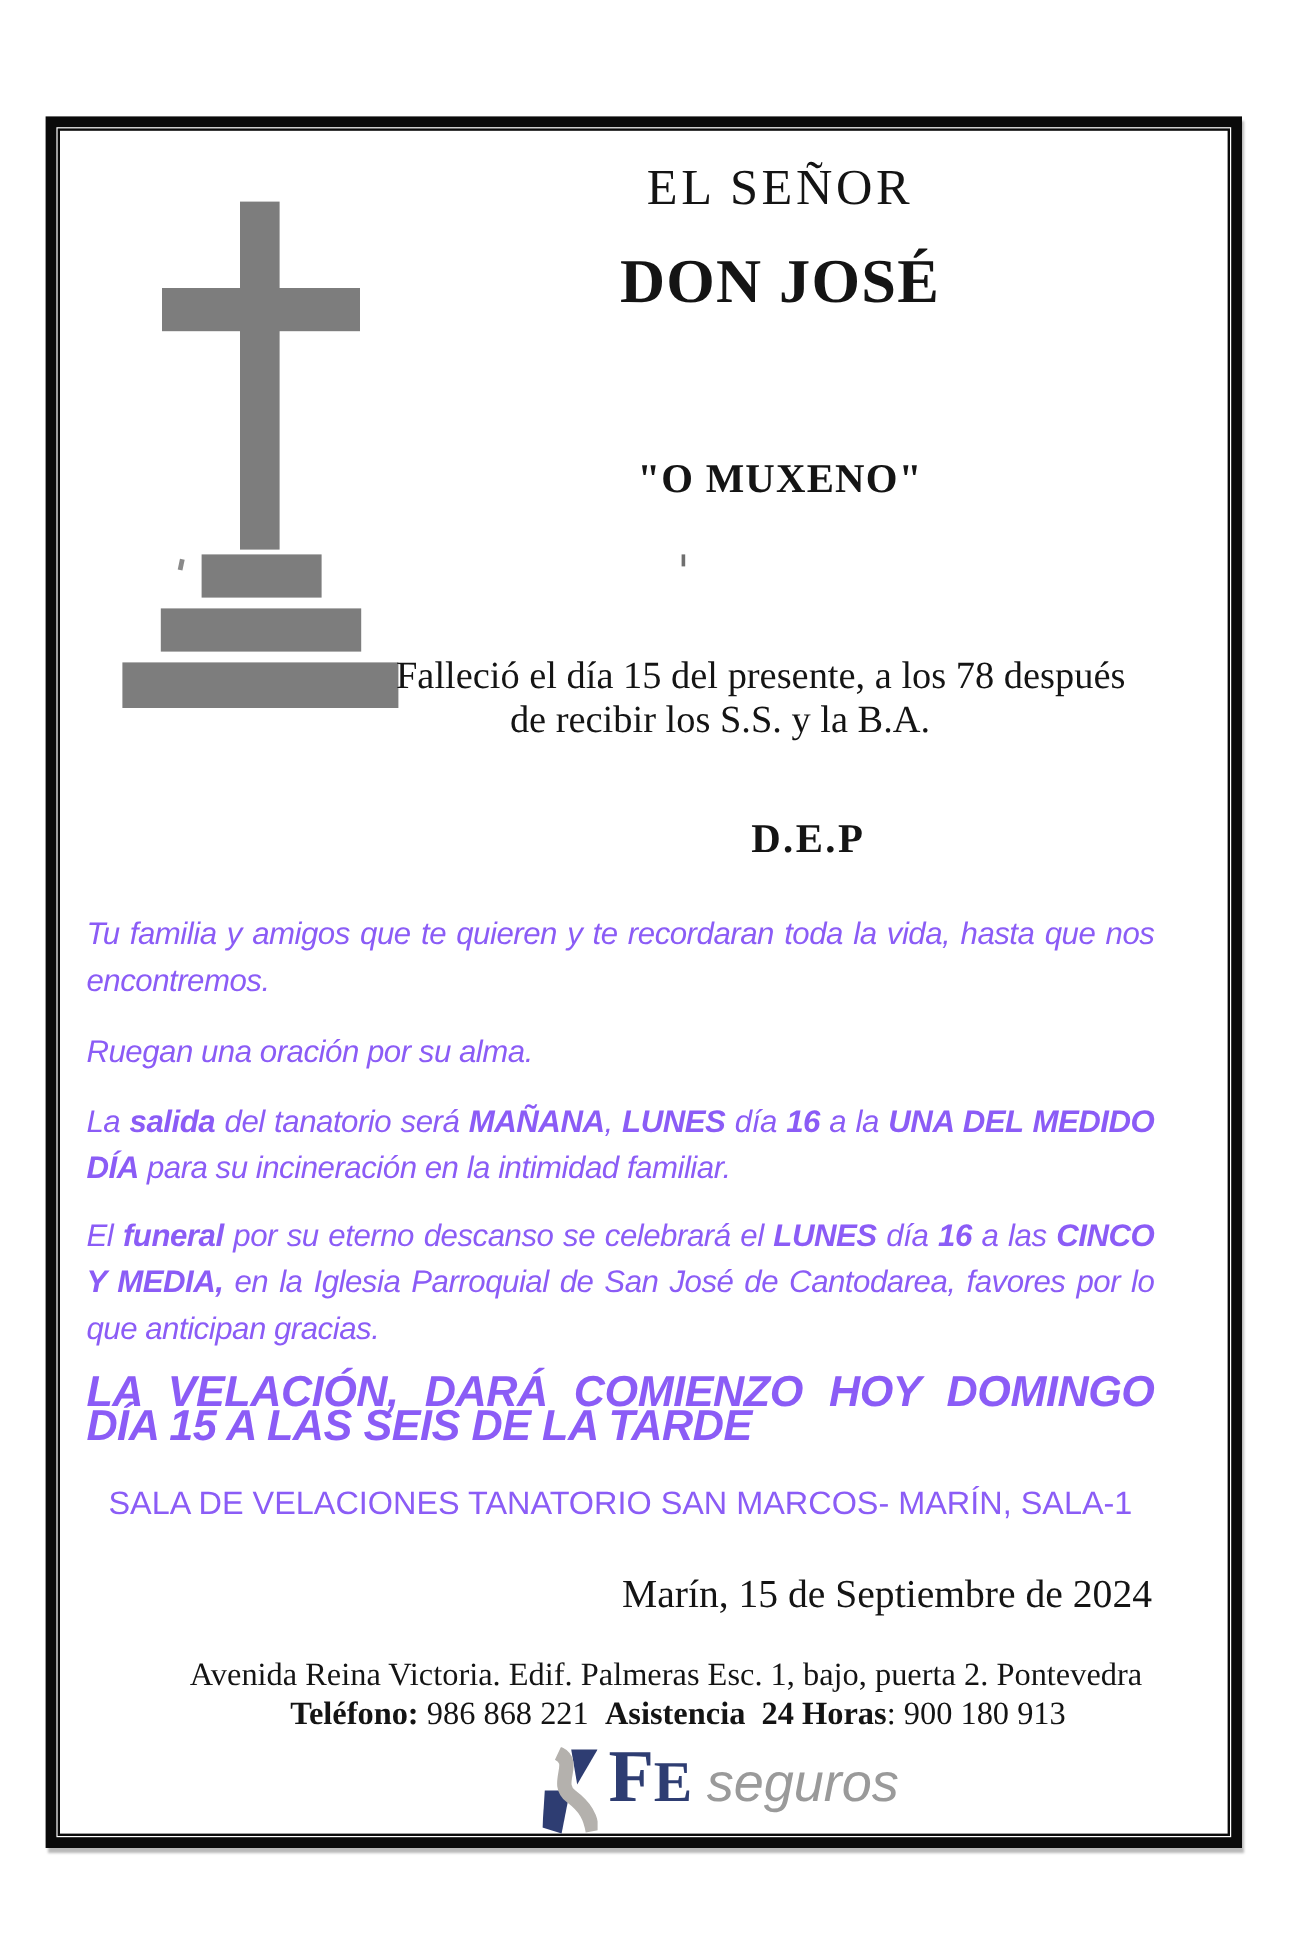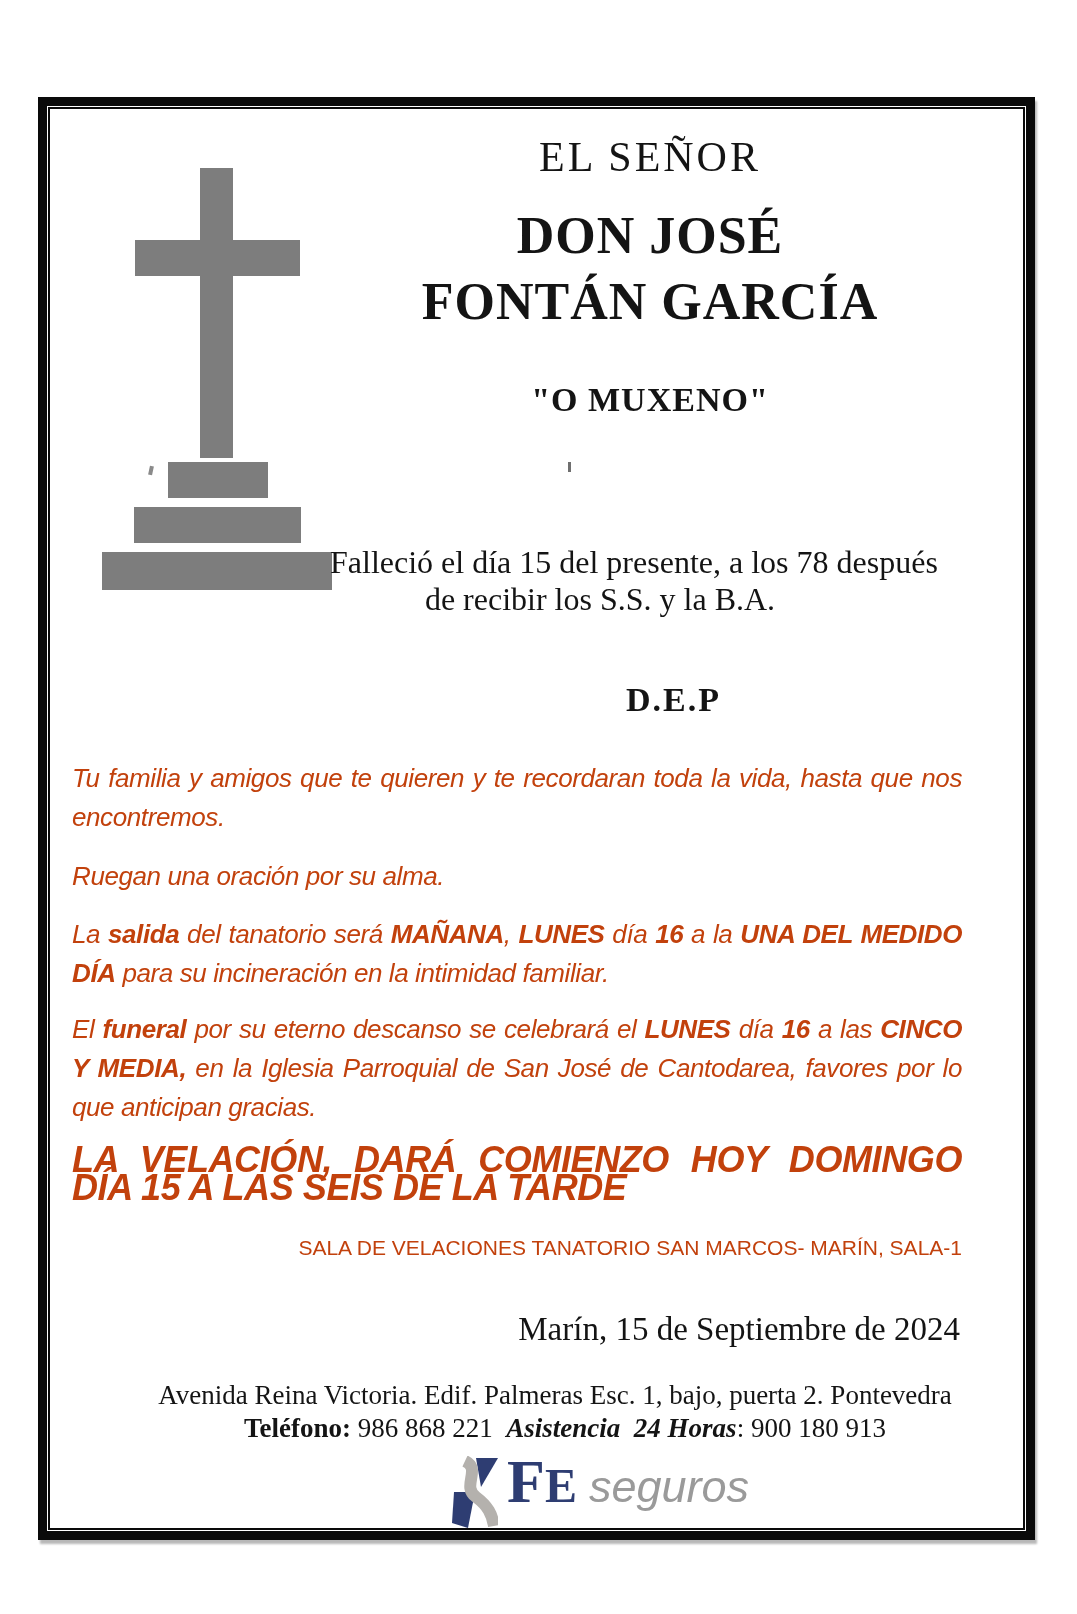--- a/index.html
+++ b/index.html
@@ -33,28 +33,28 @@
   .deceased-name{top:203px;font-size:52px;font-weight:700;line-height:66px;letter-spacing:1px;}
   .nickname{top:381px;font-size:34px;font-weight:700;letter-spacing:1px;}
   .death1{position:absolute;left:330px;top:544px;width:660px;font-size:32px;white-space:nowrap;}
   .death2{position:absolute;left:270px;top:581px;width:660px;font-size:32px;text-align:center;}
   .rip{position:absolute;left:626px;top:681px;font-size:34px;font-weight:700;letter-spacing:2px;}
   
   .para{
     position:absolute;left:72px;width:890px;
     font-family:"Liberation Sans","DejaVu Sans",sans-serif;
     font-style:italic;font-size:26px;line-height:39px;
-    text-align:justify;letter-spacing:-0.4px;color:#c2410c;
+    text-align:justify;letter-spacing:-0.4px;color:#8b5cf6;
   }
   .para.p1{top:733px;}
   .para.p2{top:831px;}
   .para.p3{top:889px;}
   .para.p4{top:984px;}
   .para.p5{top:1110px;font-weight:700;font-size:36px;line-height:28px;}
-  .para.p6{top:1207px;font-style:normal;font-size:21px;text-align:right;letter-spacing:0;}
+  .para.p6{top:1207px;font-style:normal;font-size:27px;text-align:center;letter-spacing:0;}
   
   .dateline{position:absolute;left:400px;top:1311px;width:560px;text-align:right;font-size:33px;}
   .address-block{position:absolute;left:72px;top:1379px;width:966px;text-align:center;font-size:27px;line-height:33px;}
   .phone-line{white-space:pre-wrap;}
   .logo{position:absolute;left:452px;top:1450px;display:flex;align-items:baseline;}
   .logo svg{align-self:flex-end;margin-right:9px;position:relative;top:6px;}
   .logo .f{font-size:62px;font-weight:700;color:#2e3d72;line-height:1;}
   .logo .e{font-size:48px;font-weight:700;color:#2e3d72;line-height:1;}
   .logo .word{
     font-family:Liberation Sans, sans-serif;font-style:italic;
@@ -74,40 +74,39 @@
   <div class="step1"></div>
   <div class="step2"></div>
   <div class="step3"></div>
 </div>
 <div class="speck s1"></div>
 <div class="speck s2"></div>
 
 <div class="title-col honorific">EL SEÑOR</div>
 <div class="title-col deceased-name">
   <div>DON JOSÉ</div>
-  <div>FONTÁN GARCÍA</div>
 </div>
 <div class="title-col nickname">"O MUXENO"</div>
 
 <div class="death1">Falleció el día 15 del presente, a los 78 después</div>
 <div class="death2">de recibir los S.S. y la B.A.</div>
 <div class="rip">D.E.P</div>
 
 <p class="para p1"><span>Tu familia y amigos que te quieren y te recordaran toda la vida, hasta que nos encontremos.</span></p>
 <p class="para p2"><span>Ruegan una oración por su alma.</span></p>
 <p class="para p3"><span>La </span><span style="font-weight: 700;">salida</span><span> del tanatorio será </span><span style="font-weight: 700;">MAÑANA</span><span>, </span><span style="font-weight: 700;">LUNES</span><span> día </span><span style="font-weight: 700;">16</span><span> a la </span><span style="font-weight: 700;">UNA DEL MEDIDO DÍA</span><span> para su incineración en la intimidad familiar.</span></p>
 <p class="para p4"><span>El </span><span style="font-weight: 700;">funeral</span><span> por su eterno descanso se celebrará el </span><span style="font-weight: 700;">LUNES</span><span> día </span><span style="font-weight: 700;">16</span><span> a las </span><span style="font-weight: 700;">CINCO Y MEDIA,</span><span> en la Iglesia Parroquial de San José de Cantodarea, favores por lo que anticipan gracias.</span></p>
 <p class="para p5"><span style="font-weight: 700;">LA VELACIÓN, DARÁ COMIENZO HOY DOMINGO DÍA 15 A LAS SEIS DE LA TARDE</span></p>
 <p class="para p6"><span>SALA DE VELACIONES TANATORIO SAN MARCOS- MARÍN, SALA-1</span></p>
 
 <div class="dateline">Marín, 15 de Septiembre de 2024</div>
 
 <div class="address-block">
   <div><span>Avenida Reina Victoria. Edif. Palmeras Esc. 1, bajo, puerta 2. </span><span style="font-weight: 400;">Pontevedra</span></div>
-  <div class="phone-line"><span style="font-weight: 700; margin-left: 20px;">Teléfono:</span><span> 986 868 221  </span><span style="font-weight: 700; font-style: italic;">Asistencia  24 Horas</span><span>: 900 180 913</span></div>
+  <div class="phone-line"><span style="font-weight: 700; margin-left: 20px;">Teléfono:</span><span> 986 868 221  </span><span style="font-weight: 700;">Asistencia  24 Horas</span><span>: 900 180 913</span></div>
 </div>
 
 <div class="logo">
   <svg width="46" height="74" viewBox="0 0 46 74">
     <polygon points="24,2 46,2 29,31" fill="#2e3d72"></polygon>
     <polygon points="2,36 23,36 16,72 0,67" fill="#2e3d72"></polygon>
     <path d="M 13,5 C 30,13 9,30 24,41 C 36,50 40,58 42,70" fill="none" stroke="#b4b1ad" stroke-width="12"></path>
   </svg>
   <span class="f">F</span>
     <span class="e">E</span>

